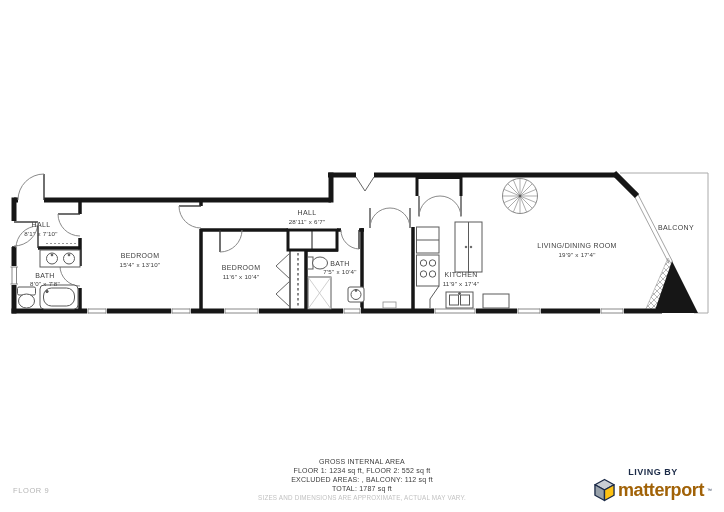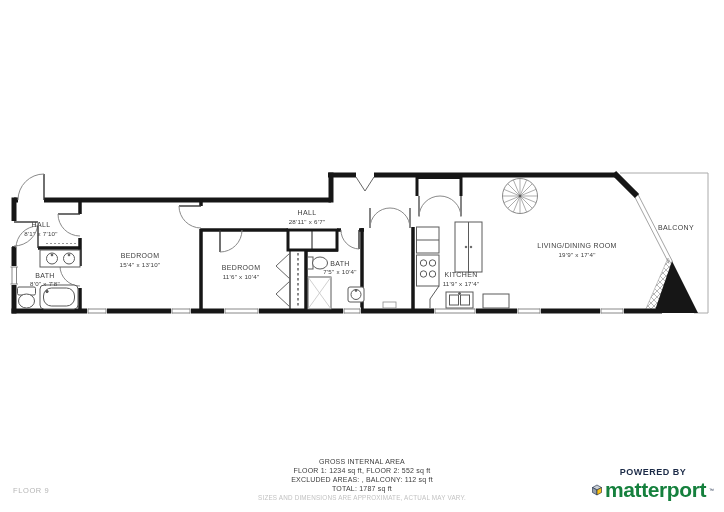--- a/index.html
+++ b/index.html
@@ -17,21 +17,21 @@
     position:absolute;left:0;right:0;top:457px;text-align:center;
     font-size:7px;line-height:9px;color:#3c3c3c;letter-spacing:.2px;
   }
   .footer .disclaimer{color:#c2c2c2;font-size:6.3px;}
   .floor-indicator{
     position:absolute;left:13px;bottom:17px;font-size:7.5px;color:#b5b5b5;letter-spacing:.6px;
   }
   .brand{position:absolute;right:10px;bottom:10px;width:122px;text-align:center;}
   .brand .powered{font-size:9px;font-weight:bold;color:#1b2a47;letter-spacing:.5px;margin-bottom:1px;}
   .brand .mark-row{display:flex;align-items:center;justify-content:center;gap:3px;}
-  .brand .wordmark{font-size:21px;font-weight:bold;color:#15803d;letter-spacing:-.4px;}
+  .brand .wordmark{font-size:18px;font-weight:bold;color:#a16207;letter-spacing:-.4px;}
   .brand .tm{font-size:5px;color:#1b2a47;vertical-align:super;}
 </style>
 </head>
 <body>
 
 <div class="stage">
 
   <svg width="724" height="512" viewBox="0 0 724 512">
     <defs>
       <pattern id="hatch" width="6" height="6" patternUnits="userSpaceOnUse">
@@ -297,21 +297,21 @@
     <div>EXCLUDED AREAS: , BALCONY: 112 sq ft</div>
     <div>TOTAL: 1787 sq ft</div>
     <div class="disclaimer">SIZES AND DIMENSIONS ARE APPROXIMATE, ACTUAL MAY VARY.</div>
   </div>
 
   
   <div class="floor-indicator">FLOOR 9</div>
 
   
   <div class="brand">
-    <div class="powered">POWERED BY</div>
+    <div class="powered">LIVING BY</div>
     <div class="mark-row">
       <svg width="21" height="24" viewBox="0 0 22 24">
         <polygon points="11,1 21,6.5 11,12 1,6.5" fill="#c9ced4" stroke="#1b2a47" stroke-width="1.4" stroke-linejoin="round"></polygon>
         <polygon points="1,6.5 11,12 11,23 1,17.5" fill="#98a1aa" stroke="#1b2a47" stroke-width="1.4" stroke-linejoin="round"></polygon>
         <polygon points="21,6.5 11,12 11,23 21,17.5" fill="#fdc113" stroke="#1b2a47" stroke-width="1.4" stroke-linejoin="round"></polygon>
       </svg>
       <span class="wordmark">matterport</span>
       <span class="tm">™</span>
     </div>
   </div>

